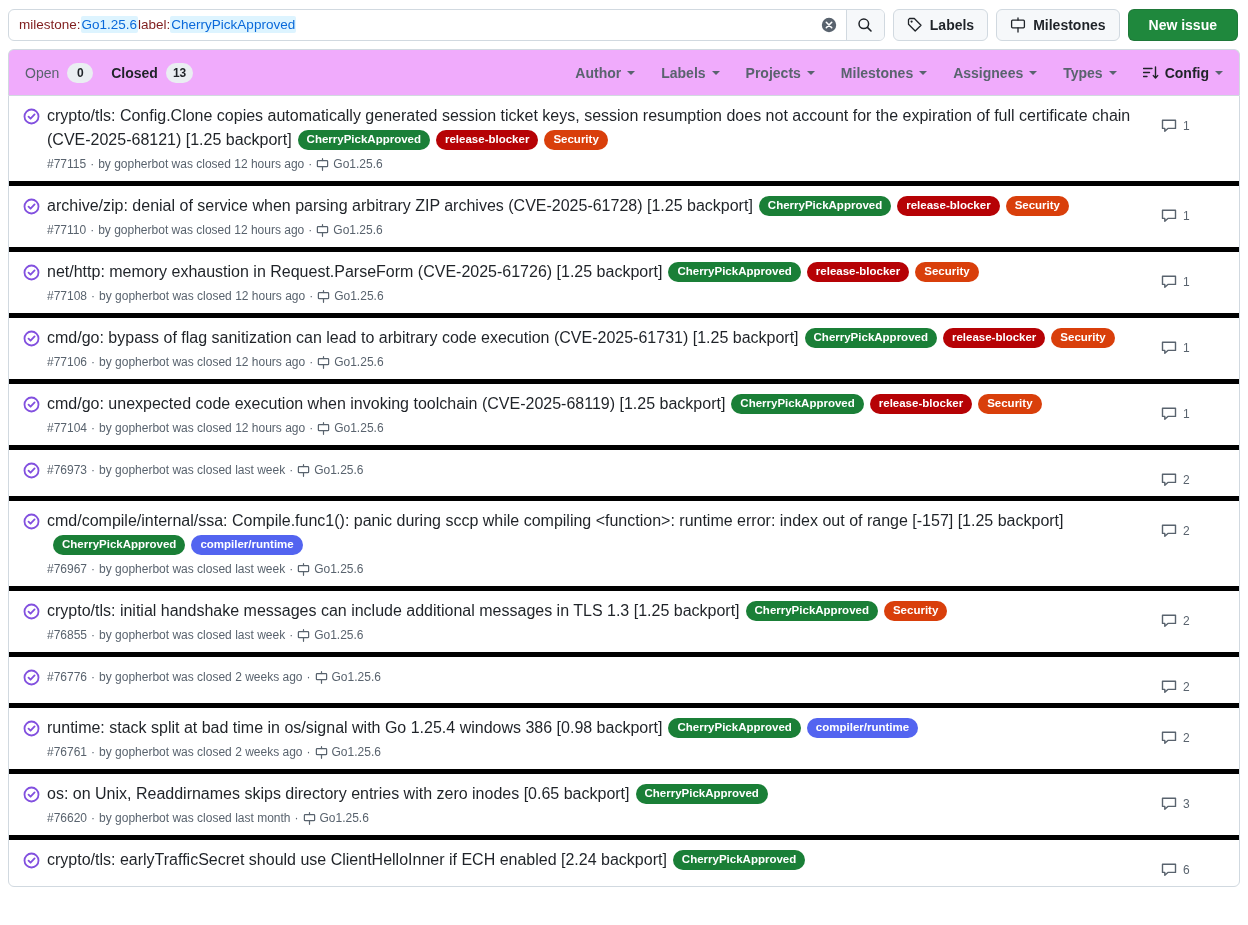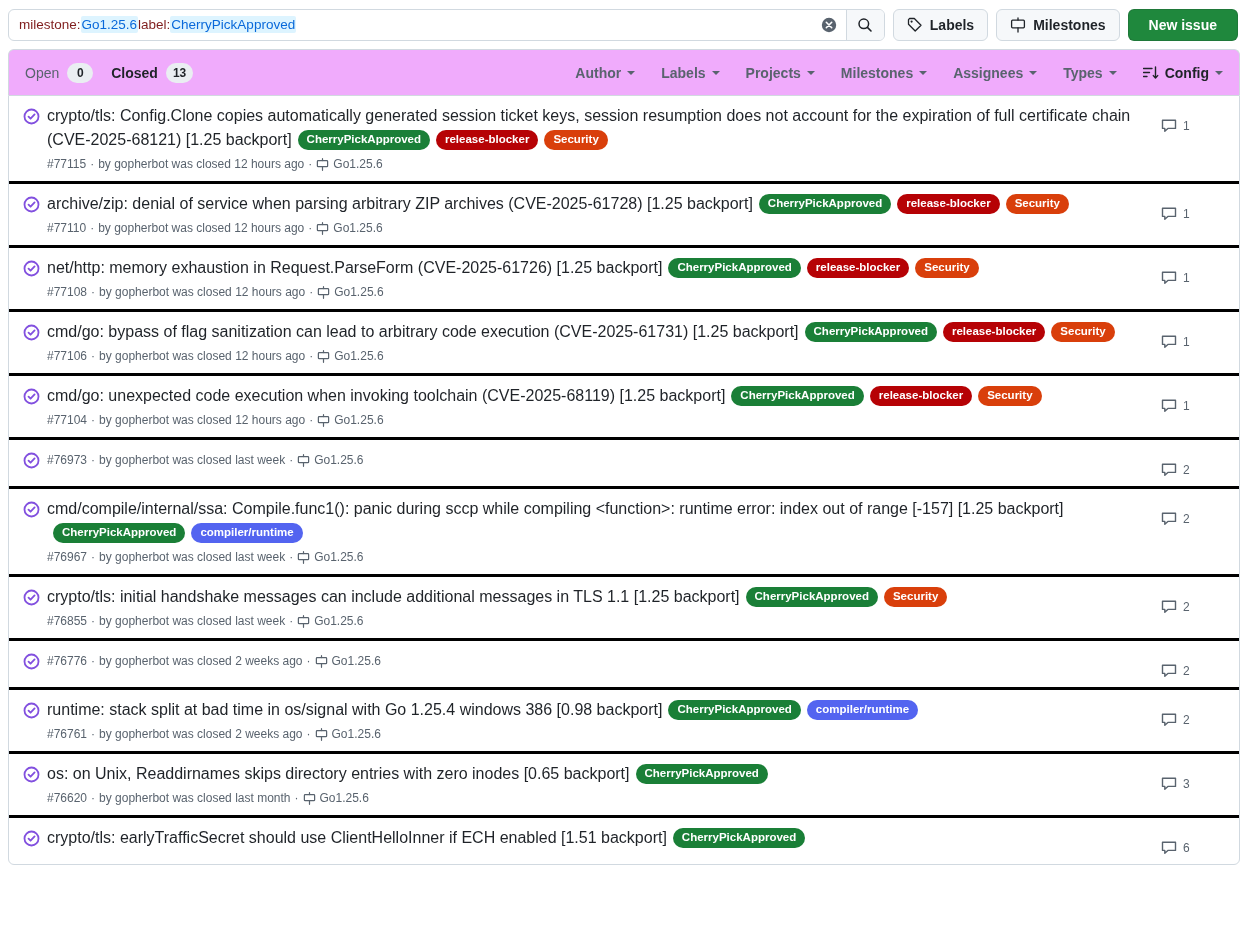--- a/index.html
+++ b/index.html
@@ -123,21 +123,21 @@
     border: 1px solid #d1d9e0;
     border-radius: 0 0 6px 6px;
     border-top: 1px solid #d1d9e0;
     background: #ffffff;
     overflow: hidden;
   }
   .issue-row {
     display: flex;
     align-items: flex-start;
     padding: 8px 16px 8px 14px;
-    border-top: 3px solid #000000;
+    border-top: 5px solid #000000;
   }
   .issue-row:first-child { border-top: none; }
   .state-icon { flex: 0 0 auto; width: 24px; padding-top: 4px; }
   .issue-main { flex: 1 1 auto; min-width: 0; padding-right: 12px; }
   .issue-title-line {
     font-size: 16px;
     line-height: 24px;
     color: #1f2328;
     word-wrap: break-word;
   }
@@ -476,21 +476,21 @@
         </svg>
         <span>2</span>
       </div>
     </div>
     <div class="issue-row">
       <div class="state-icon"><svg width="17" height="17" viewBox="0 0 16 16">
           <circle cx="8" cy="8" r="6.6" fill="none" stroke="#8250df" stroke-width="1.7"></circle>
           <path d="M5.2 8.2 L7.1 10.1 L10.9 6.0" fill="none" stroke="#8250df" stroke-width="1.7" stroke-linecap="round" stroke-linejoin="round"></path>
         </svg></div>
       <div class="issue-main">
-        <div class="issue-title-line"><span class="issue-title">crypto/tls: initial handshake messages can include additional messages in TLS 1.1 [1.25 backport]</span><span class="label" style="background: rgb(26, 127, 55); color: rgb(255, 255, 255);">CherryPickApproved</span><span class="label" style="background: rgb(217, 63, 11); color: rgb(255, 255, 255);">Security</span></div>
+        <div class="issue-title-line"><span class="issue-title">crypto/tls: initial handshake messages can include additional messages in TLS 1.3 [1.25 backport]</span><span class="label" style="background: rgb(26, 127, 55); color: rgb(255, 255, 255);">CherryPickApproved</span><span class="label" style="background: rgb(217, 63, 11); color: rgb(255, 255, 255);">Security</span></div>
         <div class="issue-meta">
           <span>#76855</span>
           <span class="meta-sep">·</span>
           <span>by gopherbot was closed last week</span>
           <span class="meta-sep">·</span>
           <span class="milestone-ref">
             <svg width="13" height="13" viewBox="0 0 16 16">
               <path d="M8 0.8 L8 3.2 M8 10.8 L8 15.2" stroke="#59636e" stroke-width="1.5" stroke-linecap="round"></path>
               <rect x="1.7" y="3.3" width="12.6" height="7.4" rx="1" fill="none" stroke="#59636e" stroke-width="1.5"></rect>
             </svg>
@@ -587,21 +587,21 @@
         </svg>
         <span>3</span>
       </div>
     </div>
     <div class="issue-row">
       <div class="state-icon"><svg width="17" height="17" viewBox="0 0 16 16">
           <circle cx="8" cy="8" r="6.6" fill="none" stroke="#8250df" stroke-width="1.7"></circle>
           <path d="M5.2 8.2 L7.1 10.1 L10.9 6.0" fill="none" stroke="#8250df" stroke-width="1.7" stroke-linecap="round" stroke-linejoin="round"></path>
         </svg></div>
       <div class="issue-main">
-        <div class="issue-title-line"><span class="issue-title">crypto/tls: earlyTrafficSecret should use ClientHelloInner if ECH enabled [1.51 backport]</span><span class="label" style="background: rgb(26, 127, 55); color: rgb(255, 255, 255);">CherryPickApproved</span></div>
+        <div class="issue-title-line"><span class="issue-title">crypto/tls: earlyTrafficSecret should use ClientHelloInner if ECH enabled [2.24 backport]</span><span class="label" style="background: rgb(26, 127, 55); color: rgb(255, 255, 255);">CherryPickApproved</span></div>
       </div>
       <div class="comments">
         <svg width="16" height="16" viewBox="0 0 16 16">
           <path d="M1.5 2.2 h13 v8.2 h-7.6 l-3.1 2.9 v-2.9 h-2.3 z" fill="none" stroke="#59636e" stroke-width="1.4" stroke-linejoin="round"></path>
         </svg>
         <span>6</span>
       </div>
     </div>
   </div>
 

